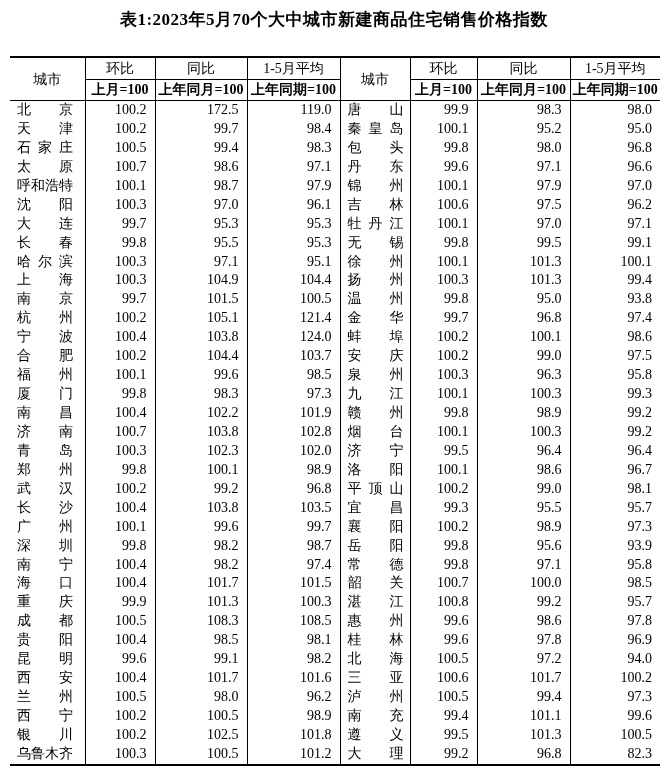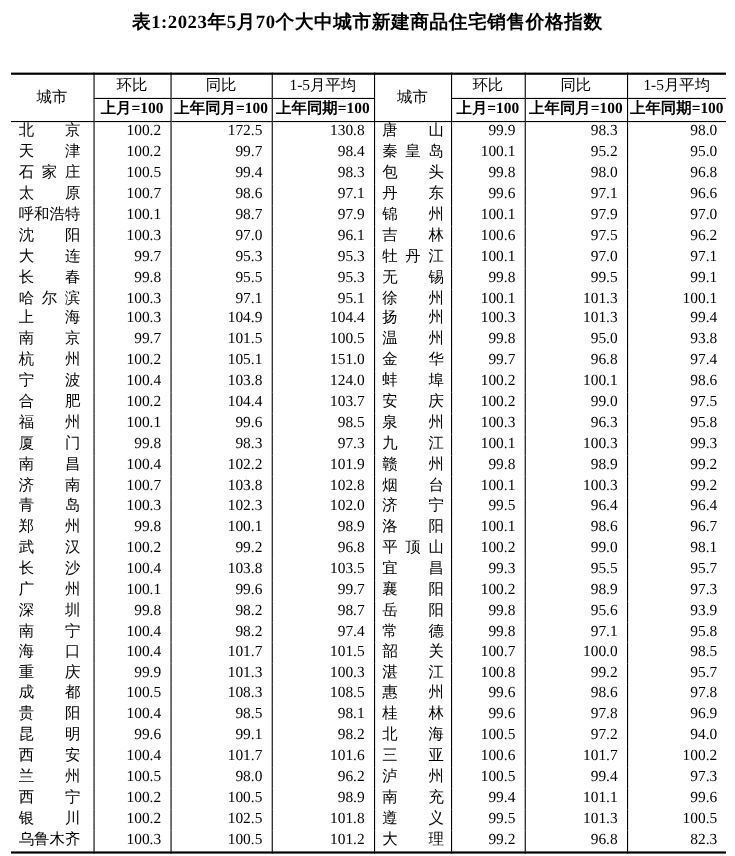--- a/index.html
+++ b/index.html
@@ -19,21 +19,21 @@
     font-size: 17px;
     font-weight: bold;
     text-align: center;
     margin: 9px 0 15px 0;
     line-height: 22px;
     letter-spacing: 0.5px;
   }
   table.price-table {
     border-collapse: collapse;
     table-layout: fixed;
-    margin: 35px 0 0 10px;
+    margin: 25px 0 0 10px;
     border-top: 2px solid #000;
     border-bottom: 2px solid #000;
   }
   th, td {
     padding: 0;
     font-size: 14px;
     font-weight: normal;
     border-left: 1px solid #000;
   }
   thead tr:first-child th:first-child,
@@ -102,21 +102,21 @@
     <tbody>
         <tr>
           <td class="city">
             <span class="cname">
               <span>北</span>
               <span>京</span>
             </span>
           </td>
           <td class="num">100.2</td>
           <td class="num">172.5</td>
-          <td class="num">130.8</td>
+          <td class="num">119.0</td>
           <td class="city">
             <span class="cname">
               <span>唐</span>
               <span>山</span>
             </span>
           </td>
           <td class="num">99.9</td>
           <td class="num">98.3</td>
           <td class="num">98.0</td>
         </tr>
@@ -328,21 +328,21 @@
         </tr>
         <tr>
           <td class="city">
             <span class="cname">
               <span>杭</span>
               <span>州</span>
             </span>
           </td>
           <td class="num">100.2</td>
           <td class="num">105.1</td>
-          <td class="num">151.0</td>
+          <td class="num">121.4</td>
           <td class="city">
             <span class="cname">
               <span>金</span>
               <span>华</span>
             </span>
           </td>
           <td class="num">99.7</td>
           <td class="num">96.8</td>
           <td class="num">97.4</td>
         </tr>

